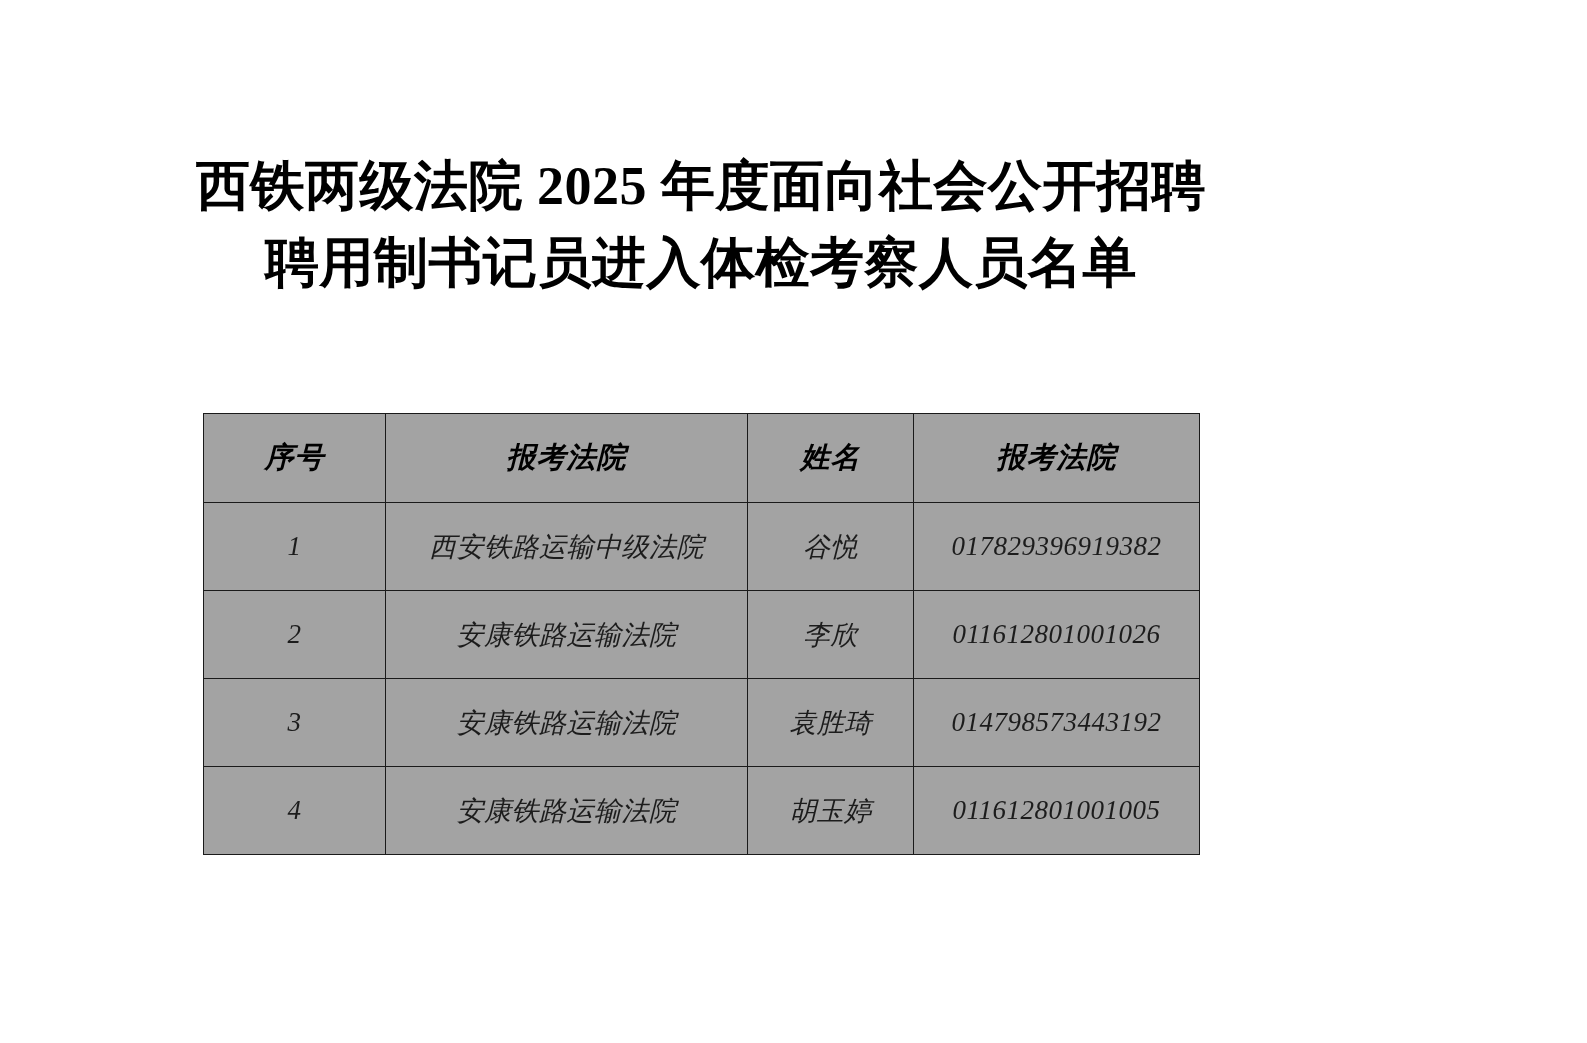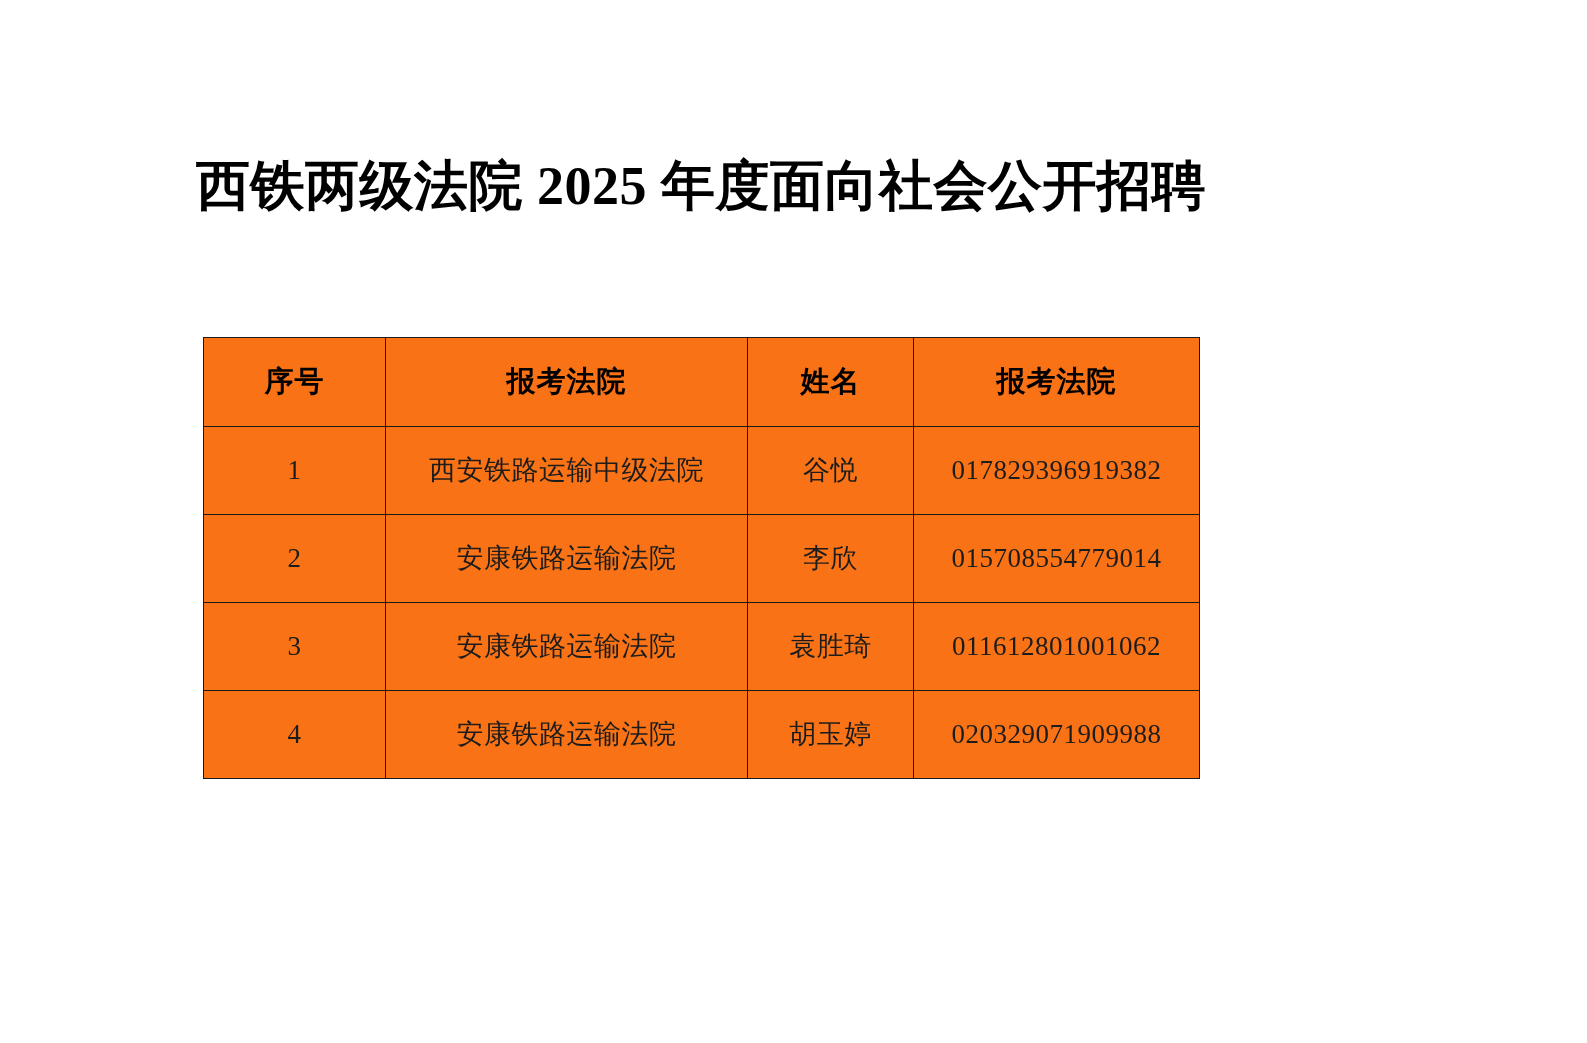--- a/index.html
+++ b/index.html
@@ -37,21 +37,22 @@
   }
   .table-wrap {
     margin: 0 auto;
     padding-top: 112px;
     width: 996px;
   }
   table.roster {
     border-collapse: collapse;
     width: 996px;
     table-layout: fixed;
-    background: #f97316;
+    background: #a3a3a3;
+    font-style: italic;
   }
   table.roster th,
   table.roster td {
     border: 1px solid #1a1a1a;
     text-align: center;
     vertical-align: middle;
     font-size: 27px;
     color: #1c1c1c;
     font-family: "Liberation Serif", "DejaVu Serif", serif;
   }
@@ -74,20 +75,21 @@
   td.idx { font-size: 27px; }
   td.ticket { letter-spacing: 0.4px; }
 </style>
 </head>
 <body>
 
 <div class="page">
 
   <h1 class="doc-title">
     <span class="line">西铁两级法院 2025 年度面向社会公开招聘</span>
+    <span class="line">聘用制书记员进入体检考察人员名单</span>
   </h1>
 
   <div class="table-wrap">
     <table class="roster">
       <colgroup>
         <col class="c-index">
         <col class="c-court">
         <col class="c-name">
         <col class="c-ticket">
       </colgroup>
@@ -103,31 +105,31 @@
         <tr>
           <td class="idx">1</td>
           <td>西安铁路运输中级法院</td>
           <td>谷悦</td>
           <td class="ticket">017829396919382</td>
         </tr>
         <tr>
           <td class="idx">2</td>
           <td>安康铁路运输法院</td>
           <td>李欣</td>
-          <td class="ticket">015708554779014</td>
+          <td class="ticket">011612801001026</td>
         </tr>
         <tr>
           <td class="idx">3</td>
           <td>安康铁路运输法院</td>
           <td>袁胜琦</td>
-          <td class="ticket">011612801001062</td>
+          <td class="ticket">014798573443192</td>
         </tr>
         <tr>
           <td class="idx">4</td>
           <td>安康铁路运输法院</td>
           <td>胡玉婷</td>
-          <td class="ticket">020329071909988</td>
+          <td class="ticket">011612801001005</td>
         </tr>
       </tbody>
     </table>
   </div>
 
 </div>
 
 </body></html>

